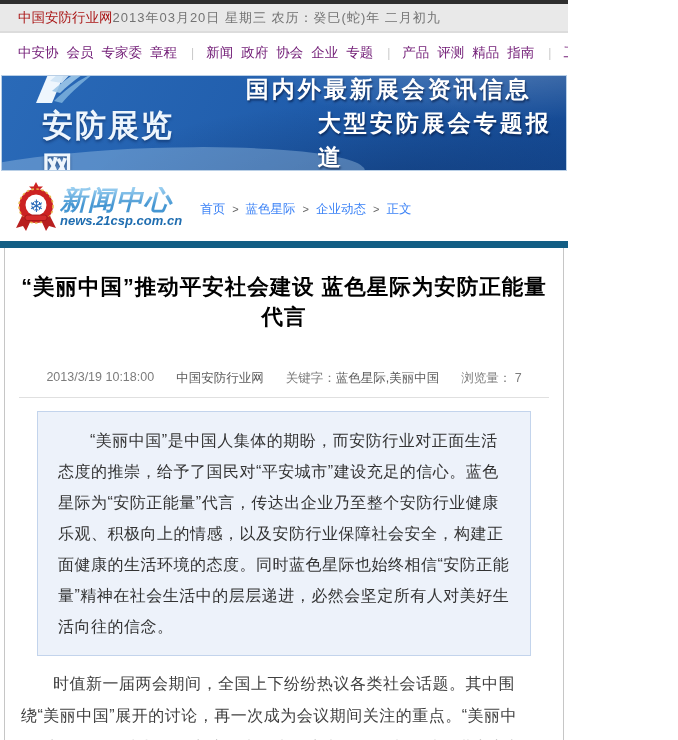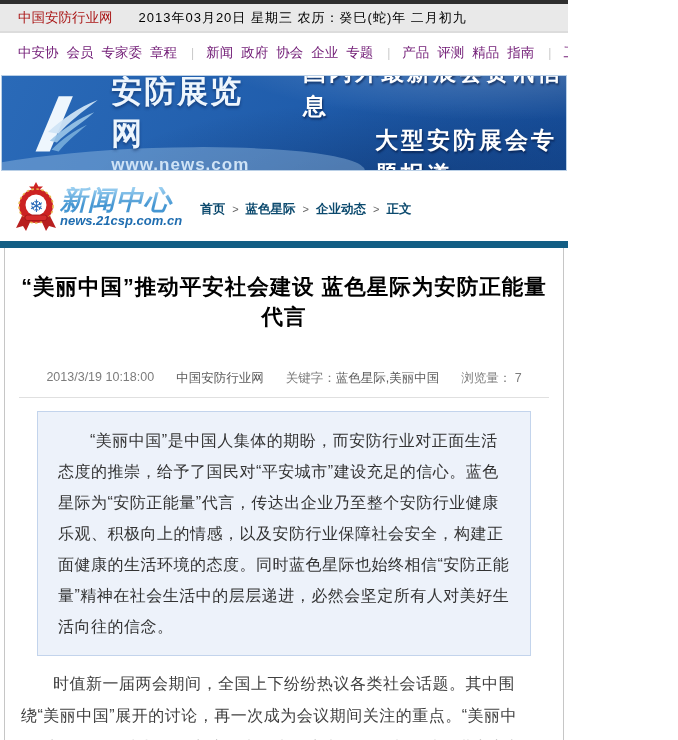--- a/index.html
+++ b/index.html
@@ -11,21 +11,21 @@
   }
   .page { width:568px; height:740px; overflow:hidden; background:#fff; }
 
   
   .top-strip { height:4px; background:#2e2e2e; }
   .gray-bar {
     height:29px; background:#e9e9e9; border-bottom:2px solid #dcdcdc;
     display:flex; align-items:center; white-space:nowrap;
   }
   .site-name { color:#a91414; font-size:13.5px; margin-left:18px; text-decoration:none; }
-  .date-info { color:#000000; font-size:13px; margin-left:26px; letter-spacing:1px; }
+  .date-info { color:#737373; font-size:13px; letter-spacing:1px; }
 
   
   .navbar {
     height:40px; background:#fff; display:flex; align-items:center;
     white-space:nowrap; overflow:hidden; padding-left:18px;
   }
   .nav-item { color:#701a75; font-size:13.5px; text-decoration:none; margin-right:8px; cursor:pointer; }
   .nav-sep { color:#c9c9c9; font-size:12px; margin:0 12px 0 6px; }
 
   
@@ -35,21 +35,21 @@
     background:
       radial-gradient(ellipse at 88% -30%, rgba(255,255,255,0.28), rgba(255,255,255,0) 42%),
       radial-gradient(ellipse at 70% 120%, rgba(10,40,90,0.45), rgba(10,40,90,0) 55%),
       linear-gradient(115deg, #2a6ab8 0%, #1f5cab 55%, #154a94 100%);
     display:flex; align-items:center;
   }
   .banner::after { 
     content:""; position:absolute; left:-60px; bottom:-38px; width:75%; height:60px;
     background:rgba(170,205,235,0.38); border-radius:50% 50% 0 0; transform:rotate(-2deg);
   }
-  .banner-logo { display:flex; align-items:center; margin-left:30px; position:relative; z-index:2; }
+  .banner-logo { display:flex; align-items:flex-start; margin-left:30px; position:relative; z-index:2;flex-direction:column; }
   .banner-logo-mark { width:78px; height:68px; }
   .banner-logo-text { margin-left:10px; }
   .banner-logo-title {
     font-size:31px; font-weight:bold; color:#eef6fd; letter-spacing:2px;
     text-shadow:0 2px 3px rgba(0,20,60,0.45);
   }
   .banner-logo-url { font-size:17px; font-weight:bold; color:#cfe3f6; letter-spacing:1px; }
   .banner-slogan { margin-left:45px; position:relative; z-index:2; }
   .banner-slogan-line1, .banner-slogan-line2 {
     color:#ffffff; font-size:23px; font-weight:bold; letter-spacing:3px;
@@ -63,21 +63,21 @@
   .nc-emblem { width:48px; height:50px; }
   .nc-text { margin-left:0; }
   .nc-title {
     font-size:27px; font-weight:bold; font-style:italic; line-height:26px;
     color:#4da0d8; letter-spacing:1px;
     background:linear-gradient(180deg,#9fd2f2 0%, #4596d2 70%);
     -webkit-background-clip:text; background-clip:text; -webkit-text-fill-color:transparent;
   }
   .nc-url { font-size:13px; font-weight:bold; font-style:italic; color:#1f6db0; }
   .breadcrumb { margin-left:18px; font-size:12.5px; color:#333; padding-top:4px; }
-  .bc-item { color:#0c4a6e; text-decoration:none;font-weight:bold; }
+  .bc-item { color:#3b82f6; text-decoration:none; }
   .bc-sep { color:#666; margin:0 7px; font-size:11px; }
 
   .teal-bar { height:7px; background:#135e84; margin-top:4px; }
 
   
   .article {
     margin:0 4px; border-left:1px solid #c6c6c6; border-right:1px solid #c6c6c6;
     background:#fff; padding:0 14px; min-height:500px;
   }
   .article-title {

